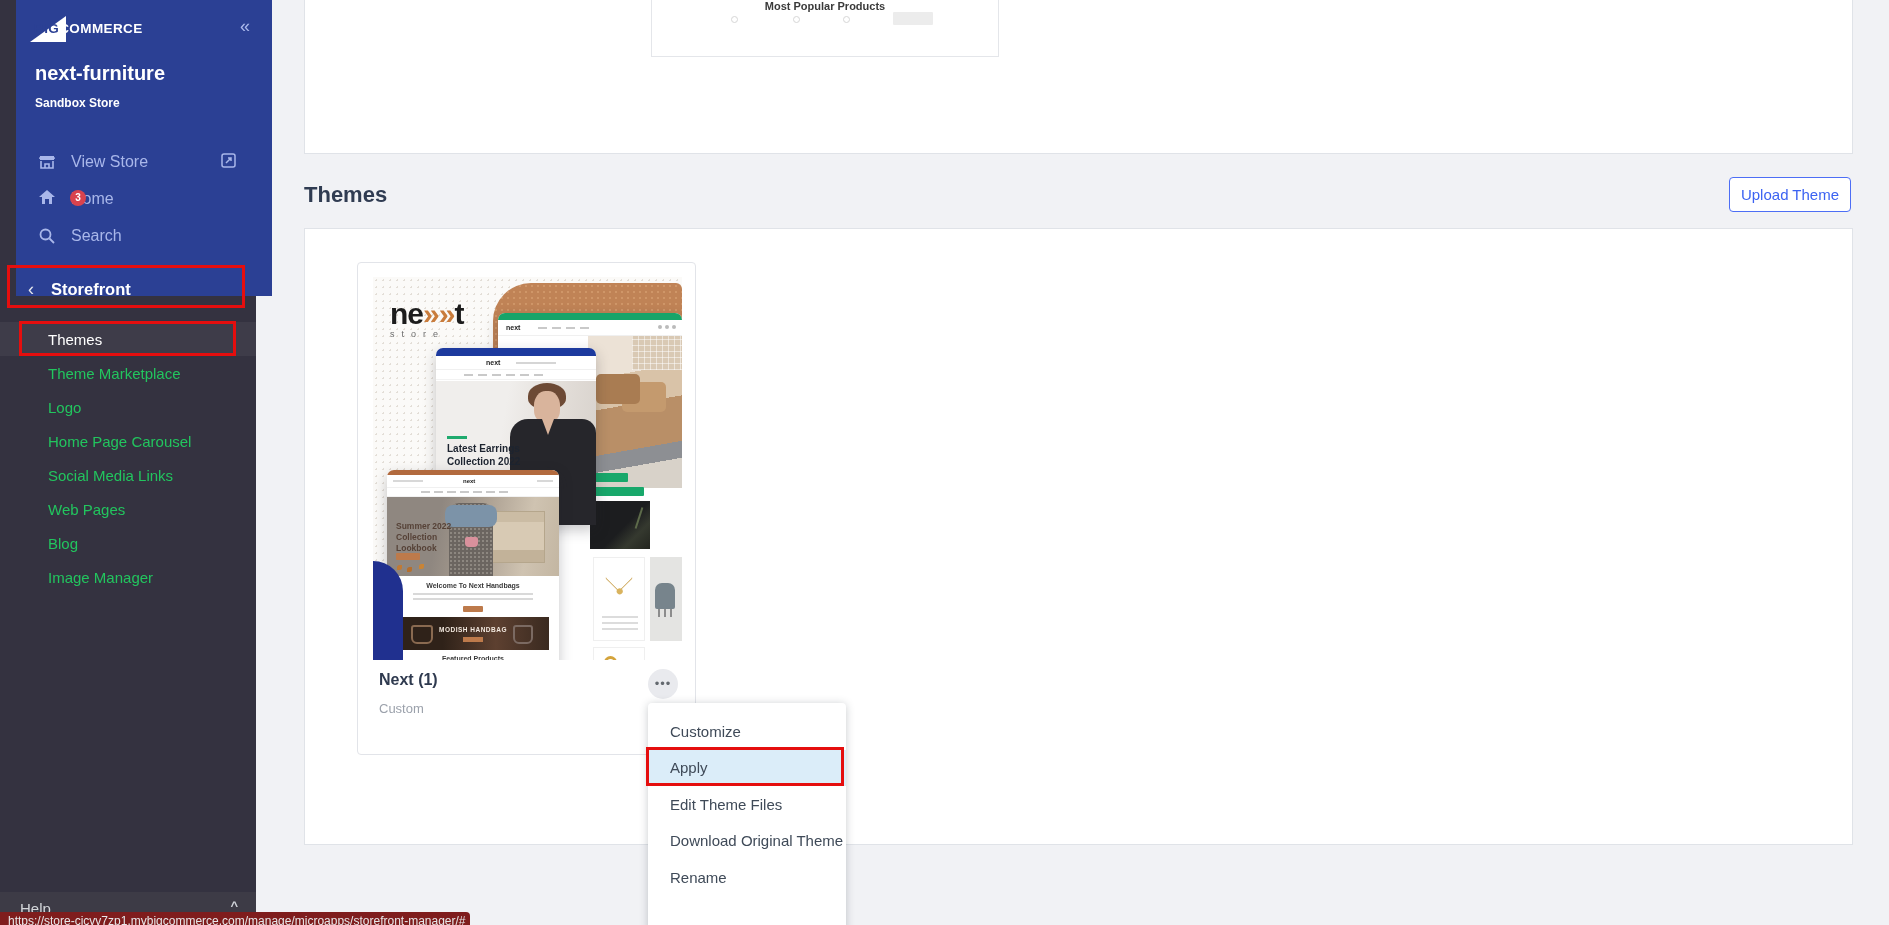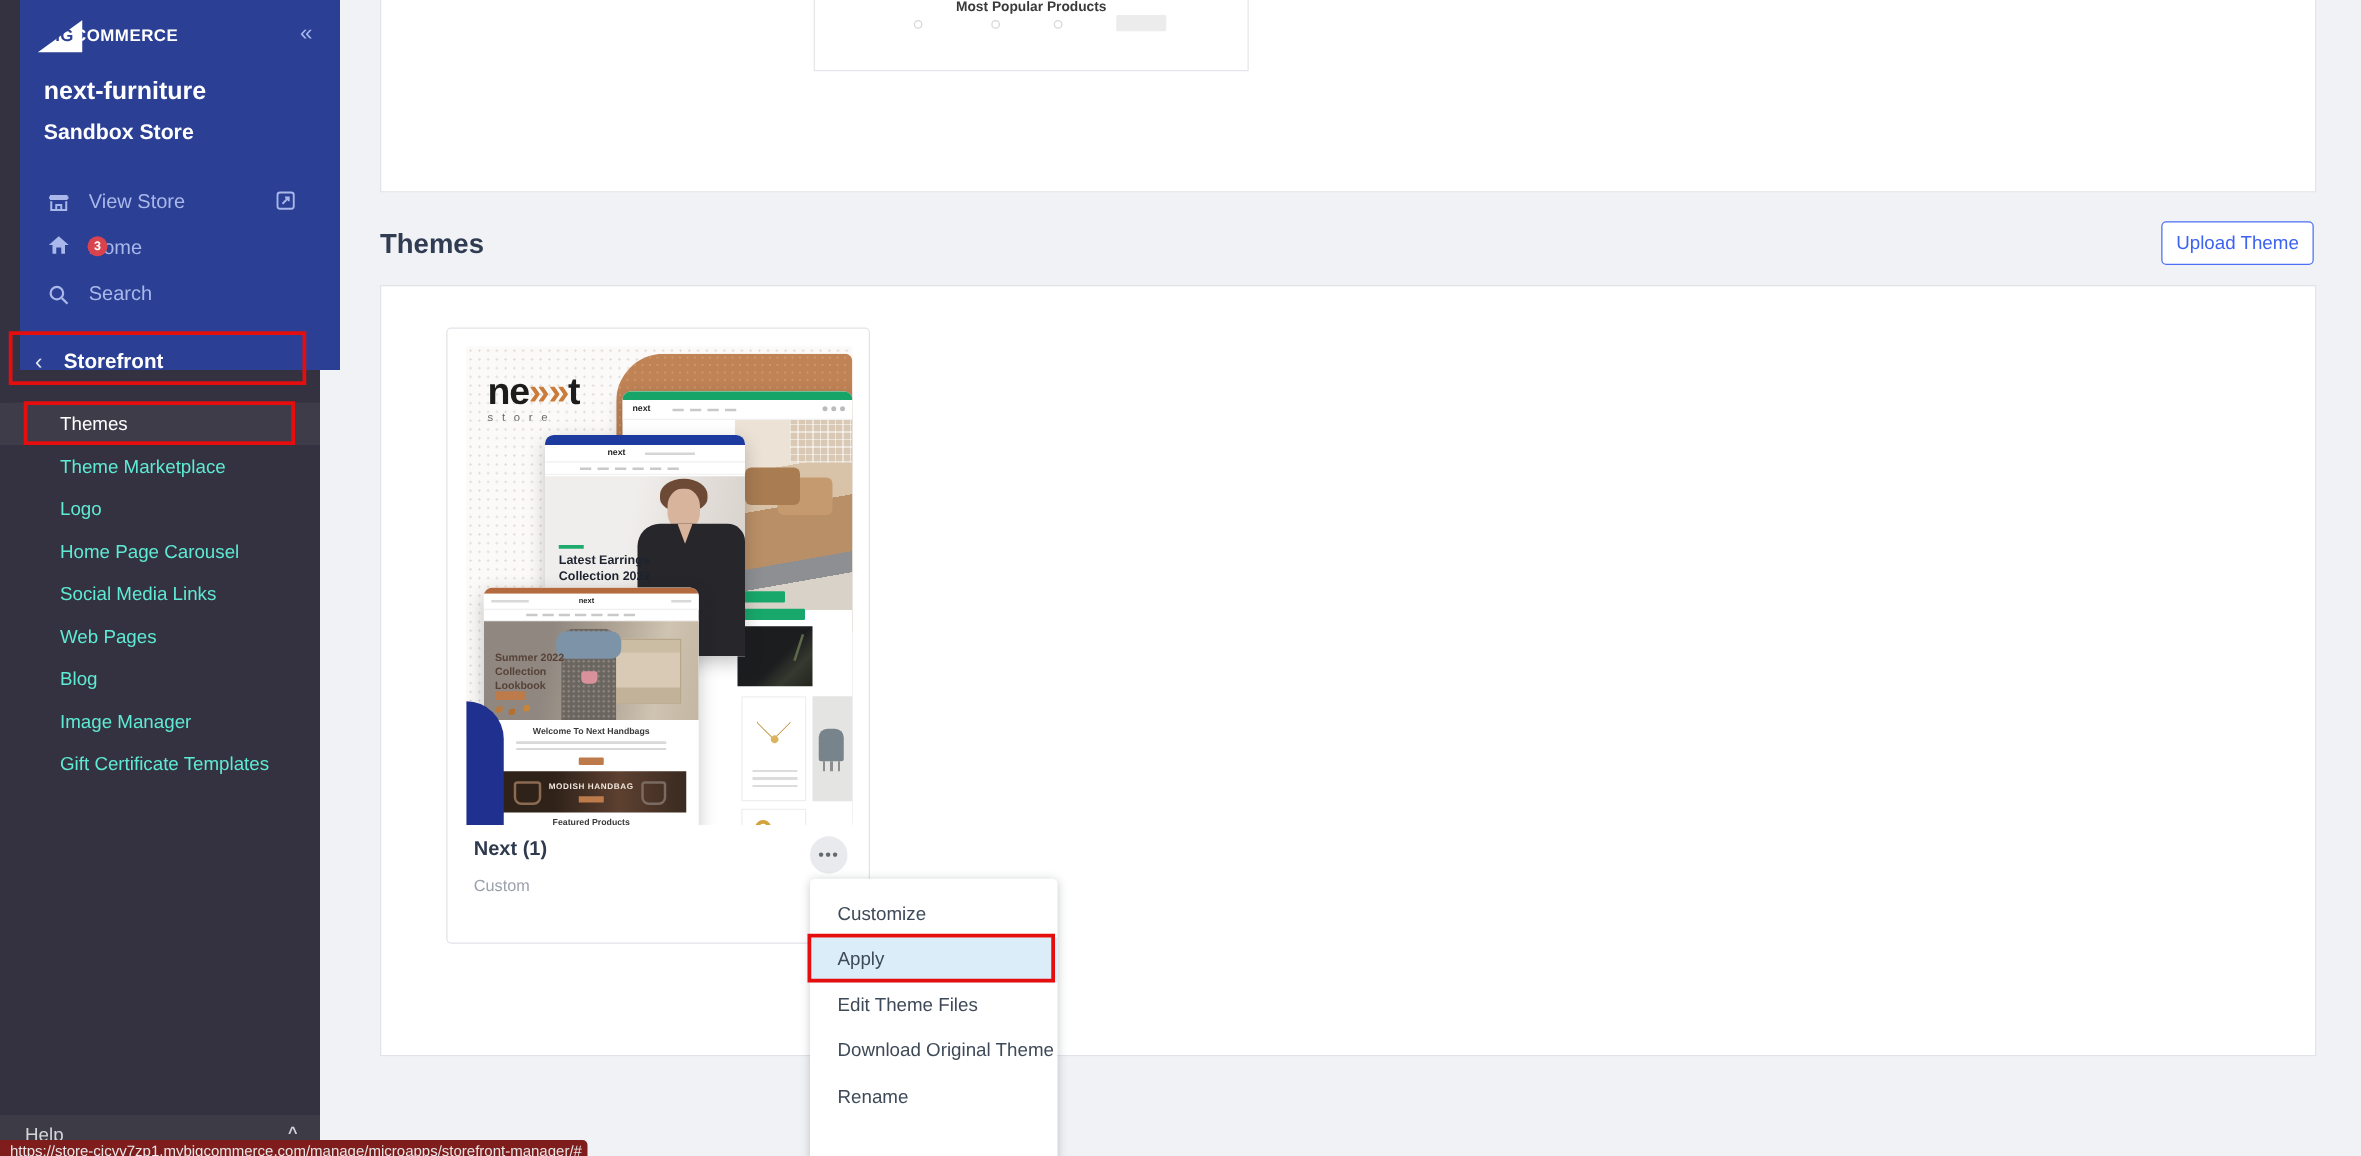--- a/index.html
+++ b/index.html
@@ -9,34 +9,34 @@
 
   
   .sidebar { position:absolute; left:0; top:0; width:256px; height:925px; background:#343240; z-index:5; }
   .sb-blue { position:absolute; left:16px; top:0; width:256px; height:296px; background:#2b4094; }
   .logo-row { position:absolute; left:0; top:12px; width:256px; height:34px; }
   .logo-sail { position:absolute; left:14px; top:4px; }
   .logo-text { position:absolute; left:18px; top:9px; font-size:13.5px; font-weight:bold; letter-spacing:.4px; color:#ffffff; }
   .logo-text .big { color:#2b4094; }
   .collapse { position:absolute; right:22px; top:4px; font-size:18px; color:#aab8ec; cursor:pointer; }
   .store-name { position:absolute; left:19px; top:62px; color:#ffffff; font-size:20px; font-weight:bold; }
-  .store-label { position:absolute; left:19px; top:96px; color:#ffffff; font-size:17px; font-weight:bold; }
+  .store-label { position:absolute; left:19px; top:96px; color:#ffffff; font-size:12px; font-weight:bold; }
   .sb-nav { position:absolute; left:0; top:143px; width:256px; }
   .nav-item { position:relative; height:37px; display:flex; align-items:center; padding-left:22px; color:#a9b7ea; font-size:16px; cursor:pointer; }
   .nav-item svg { margin-right:15px; flex:0 0 auto; }
   .nav-ext { position:absolute; right:20px; top:9px; }
   .nav-badge { position:absolute; left:32px; top:2px; min-width:16px; height:16px; border-radius:8px; background:#d9434e; color:#fff; font-size:10px; font-weight:bold; display:flex; align-items:center; justify-content:center; padding:0 3px; }
   .home-wrap { position:relative; margin-right:15px; }
   .home-wrap svg { margin:0; }
 
   .section-header { position:absolute; left:0; top:270px; width:256px; height:38px; display:flex; align-items:center; color:#ffffff; cursor:pointer; }
   .section-back { margin-left:28px; font-size:18px; color:#e8e9ee; }
   .section-title { margin-left:17px; font-size:16.5px; font-weight:bold; }
   .sb-menu { position:absolute; left:0; top:322px; width:256px; }
-  .sb-item { height:34px; display:flex; align-items:center; padding-left:48px; color:#5eead4; font-size:15px; cursor:pointer; }
+  .sb-item { height:34px; display:flex; align-items:center; padding-left:48px; color:#22c55e; font-size:15px; cursor:pointer; }
   .sb-item.selected { background:#3e3c49; color:#ffffff; }
   .sel-notch { position:absolute; left:0; top:322px; width:12px; height:34px; background:#262430; }
 
   .help-bar { position:absolute; left:0; bottom:0; width:256px; height:33px; background:#3d3b46; display:flex; align-items:center; cursor:pointer; }
   .help-label { margin-left:20px; color:#d4d6da; font-size:15px; }
   .help-caret { position:absolute; right:18px; top:6px; color:#cfd2d8; font-size:13px; font-weight:bold; }
 
   .status-bar { position:absolute; left:0; top:912px; width:470px; height:13px; background:#7f1d1d; border-top-right-radius:4px; z-index:50; overflow:hidden; }
   .status-bar span { position:absolute; left:8px; top:2px; color:#e7e8ea; font-size:12px; white-space:nowrap; }
 
@@ -226,21 +226,20 @@
     <div class="sel-notch"></div>
     <div class="sb-menu">
       <div class="sb-item selected">Themes</div>
       <div class="sb-item">Theme Marketplace</div>
       <div class="sb-item">Logo</div>
       <div class="sb-item">Home Page Carousel</div>
       <div class="sb-item">Social Media Links</div>
       <div class="sb-item">Web Pages</div>
       <div class="sb-item">Blog</div>
       <div class="sb-item">Image Manager</div>
-      <div class="sb-item">Gift Certificate Templates</div>
     </div>
 
     <div class="help-bar">
       <span class="help-label">Help</span>
       <span class="help-caret">^</span>
     </div>
   </div>
 
   <div class="panel panel-top">
     <div class="mini-card">

